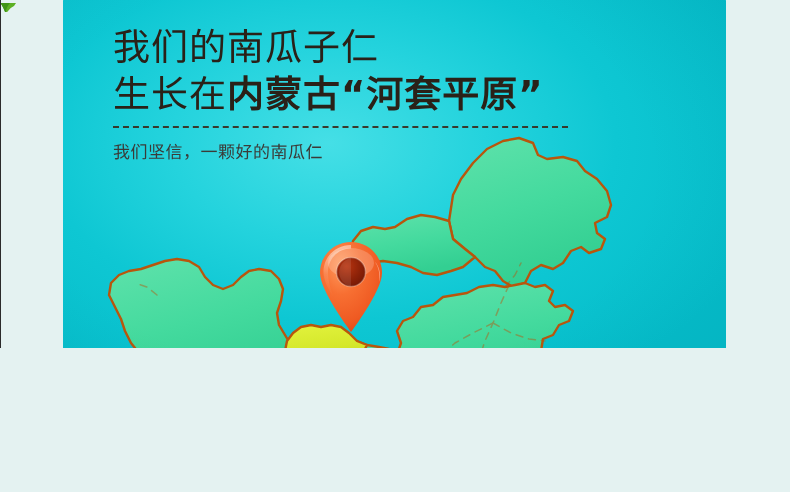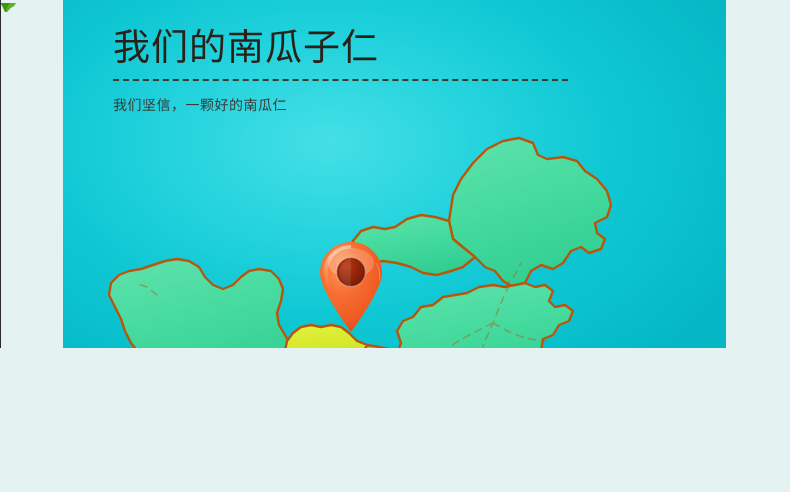--- a/index.html
+++ b/index.html
@@ -111,21 +111,21 @@
     margin-top: 8px;
     width: 455px;
     height: 0;
     border-top: 2px dashed #3a2d1c;
     opacity: 0.92;
   }
 
   .subcopy {
     margin-top: 10px;
     color: #3b3b38;
-    font-size: 14px;
+    font-size: 17px;
     line-height: 28px;
     letter-spacing: 0.5px;
   }
   .subcopy .ln { display: block; }
 
   
   .pin {
     position: absolute;
     left: 314px;
     top: 258px;
@@ -274,20 +274,23 @@
         <path d="M35 17 A14.5 14.5 0 0 0 35 45.5 Z" fill="#ffffff" opacity="0.10"></path>
 
         <path d="M60 22 C64 28 65 34 63 41 C64 33 63 27 59 21 Z" fill="#ffffff" opacity="0.45"></path>
       </svg>
     </div>
 
     <div class="copy" style="left:50px; top:38px;">
 
       <div class="headline">
         <span class="ln">我们的南瓜子仁</span>
+        <span class="ln">
+          <span>生长在</span><span class="bold">内蒙古</span><span class="quoted">“河套平原”</span>
+        </span>
       </div>
 
       <div class="rule"></div>
 
       <div class="subcopy">
         <span class="ln">我们坚信，一颗好的南瓜仁</span>
       </div>
 
     </div>
 

